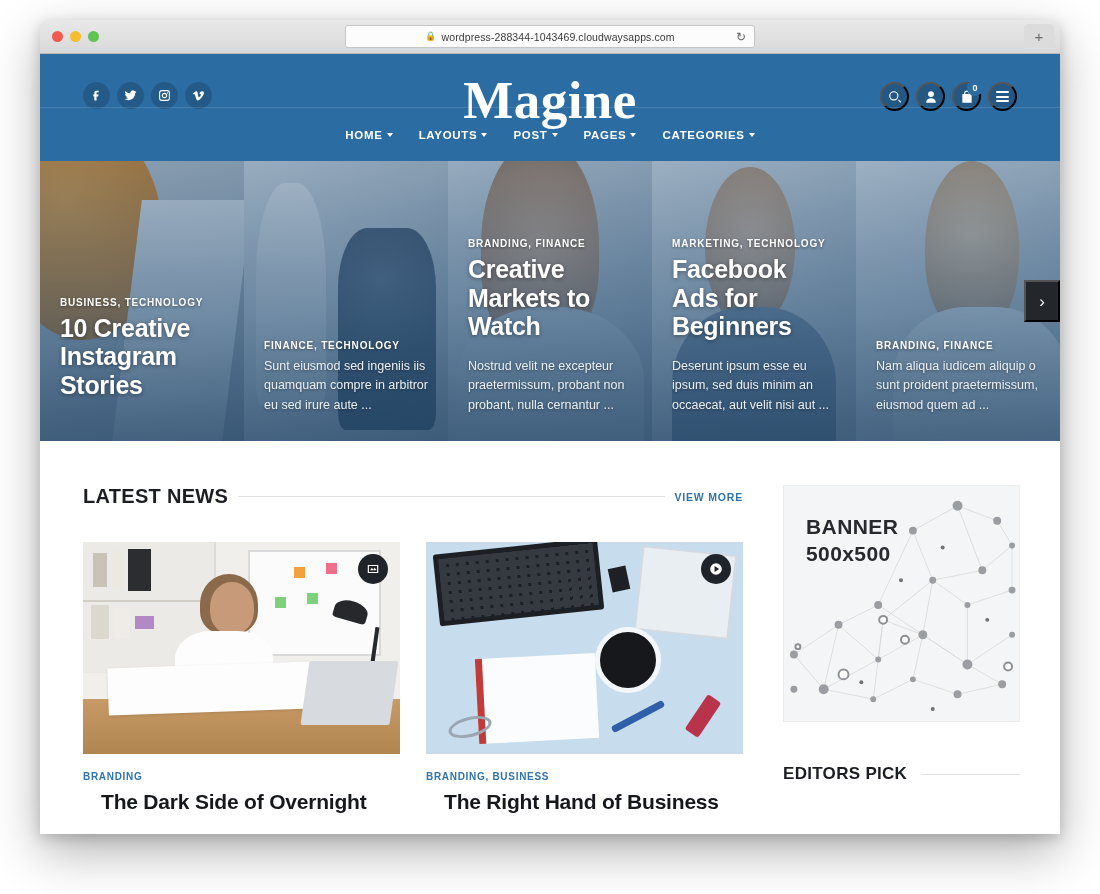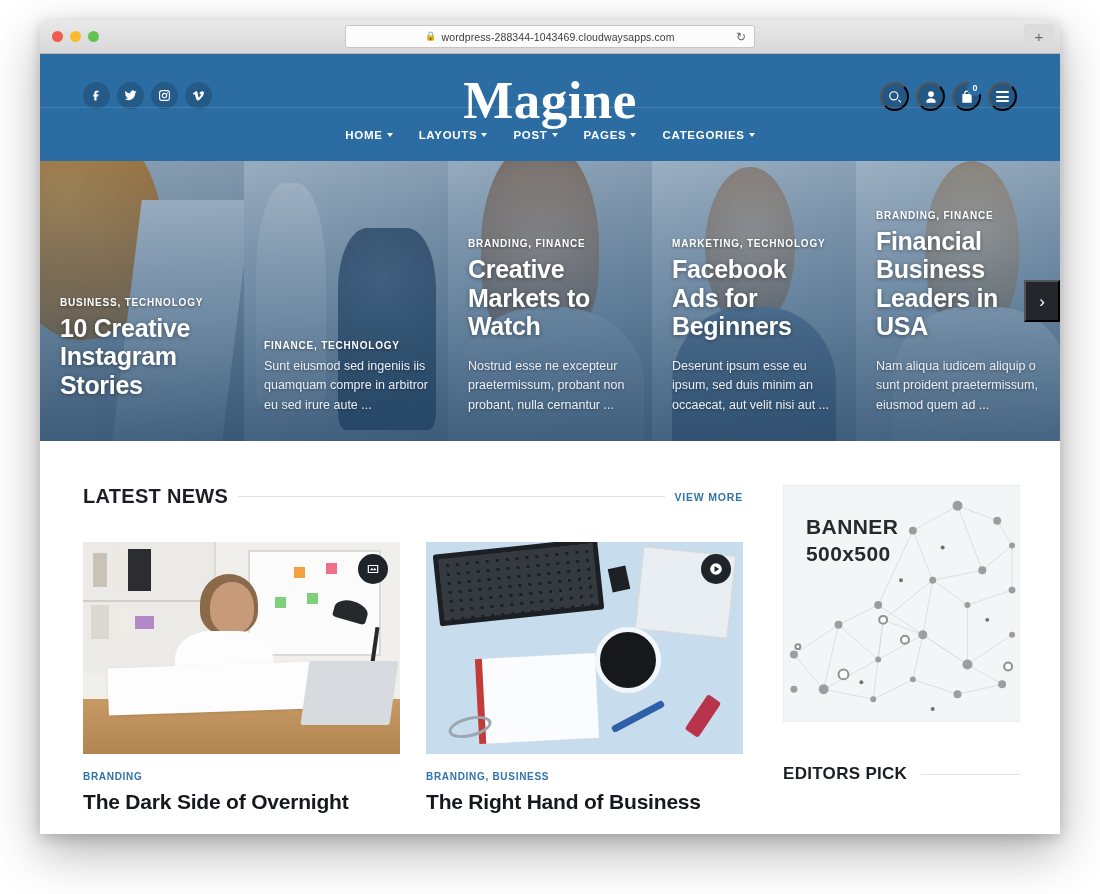--- a/index.html
+++ b/index.html
@@ -531,20 +531,21 @@
     color: #2f74ad;
     letter-spacing: 0.7px;
   }
   .post-title {
     margin-top: 7px;
     font-size: 21px;
     font-weight: 700;
     color: #16181c;
     line-height: 1.25;
     letter-spacing: -0.2px;
+    margin-left: 18px;
   }
 
   
   .banner-box {
     position: relative;
     width: 237px;
     height: 237px;
     background: #f4f5f6;
     border: 1px solid #eceded;
     overflow: hidden;
@@ -701,21 +702,21 @@
       </div>
 
       <div class="slide">
         <div class="slide-photo">
             <div class="ph ph3"></div>
           </div>
         <div class="slide-overlay"></div>
         <div class="slide-body">
           <div class="slide-cats">BRANDING, FINANCE</div>
           <div class="slide-title">Creative Markets to Watch</div>
-          <div class="slide-excerpt">Nostrud esse ne excepteur praetermissum, probant non probant, nulla cernantur ...</div>
+          <div class="slide-excerpt">Nostrud velit ne excepteur praetermissum, probant non probant, nulla cernantur ...</div>
         </div>
       </div>
 
       <div class="slide">
         <div class="slide-photo">
             <div class="ph ph4"></div>
           </div>
         <div class="slide-overlay"></div>
         <div class="slide-body">
           <div class="slide-cats">MARKETING, TECHNOLOGY</div>
@@ -724,21 +725,20 @@
         </div>
       </div>
 
       <div class="slide">
         <div class="slide-photo">
             <div class="ph ph5"></div>
           </div>
         <div class="slide-overlay"></div>
         <div class="slide-body">
           <div class="slide-cats">BRANDING, FINANCE</div>
-          <div class="slide-title">Financial Business Leaders in USA</div>
           <div class="slide-excerpt">Nam aliqua iudicem aliquip o sunt proident praetermissum, eiusmod quem ad ...</div>
         </div>
       </div>
 
       <button class="slider-next">›</button>
     </div>
 
     <div class="content-wrap">
 
       <div class="main-col">

